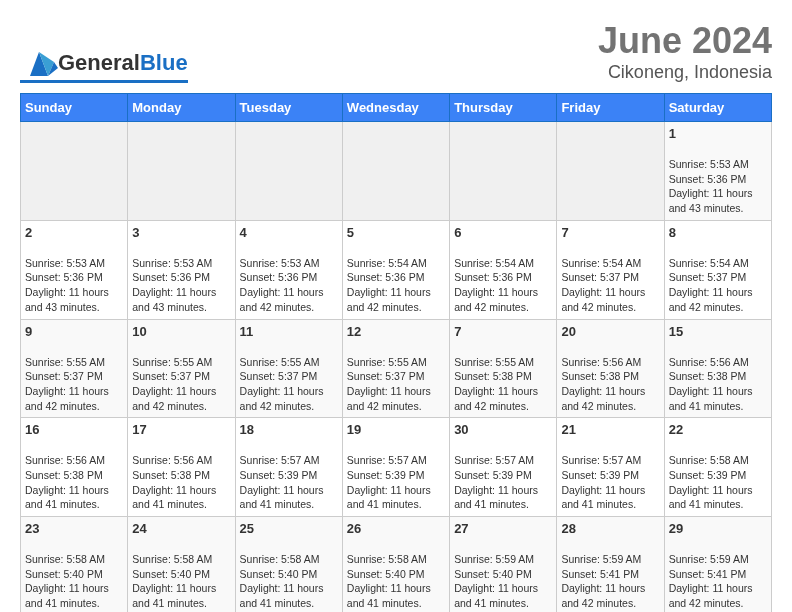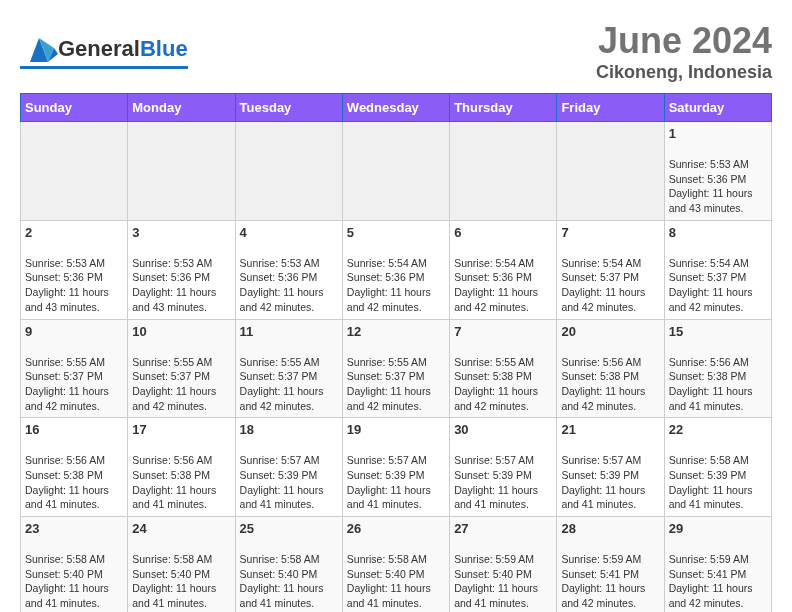--- a/index.html
+++ b/index.html
@@ -6,48 +6,48 @@
     body {
       font-family: Arial, sans-serif;
       background: #fff;
       width: 792px;
       min-height: 612px;
       padding: 20px;
     }
     .header {
       display: flex;
       justify-content: space-between;
-      align-items: center;
+      align-items: flex-end;
       margin-bottom: 10px;
     }
     .logo {
       display: flex;
       flex-direction: column;
       align-items: flex-start;
     }
     .title-block {
       text-align: right;
     }
     .title-block h1 {
       font-size: 36px;
       font-weight: bold;
       color: #737373;
     }
     .title-block h2 {
       font-size: 18px;
-      font-weight: bold;
+      font-weight: normal;
       color: #555;
     }
     .calendar {
       width: 100%;
       border-collapse: collapse;
       font-size: 11px;
     }
     .calendar thead th {
-      background: #8b5cf6;
+      background: #3b82f6;
       color: #fff;
       font-weight: bold;
       font-size: 13px;
       padding: 6px 4px;
       text-align: left;
       border: 1px solid #1a6fc4;
     }
     .calendar tbody td {
       border: 1px solid #ccc;
       vertical-align: top;

